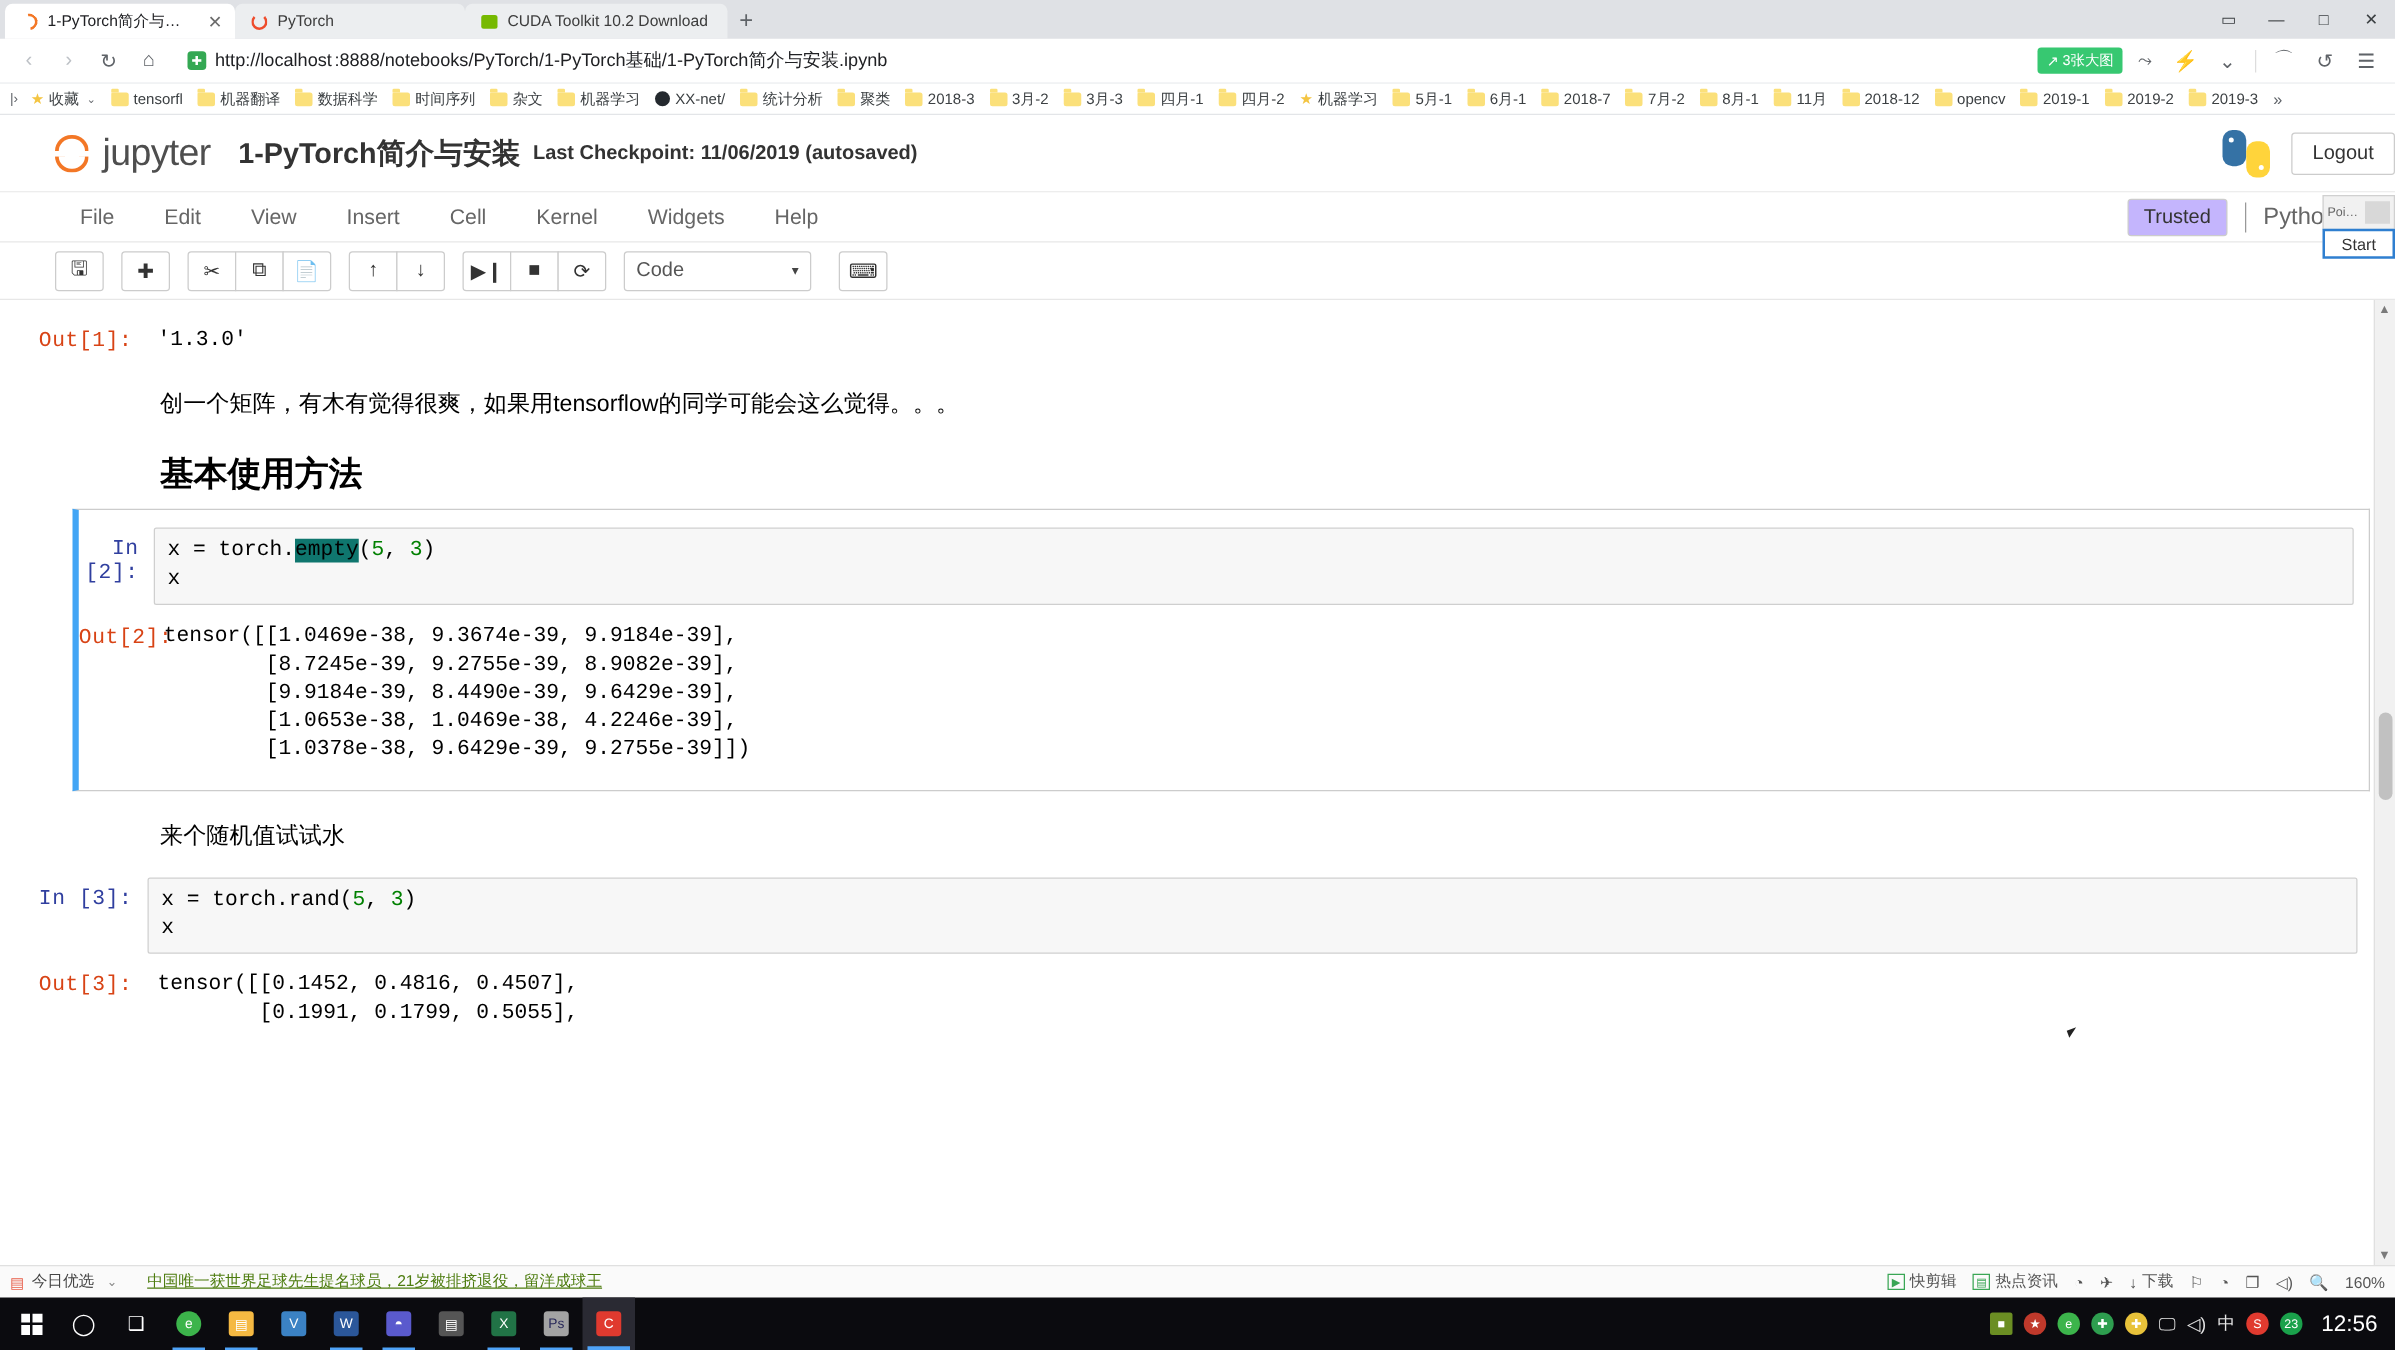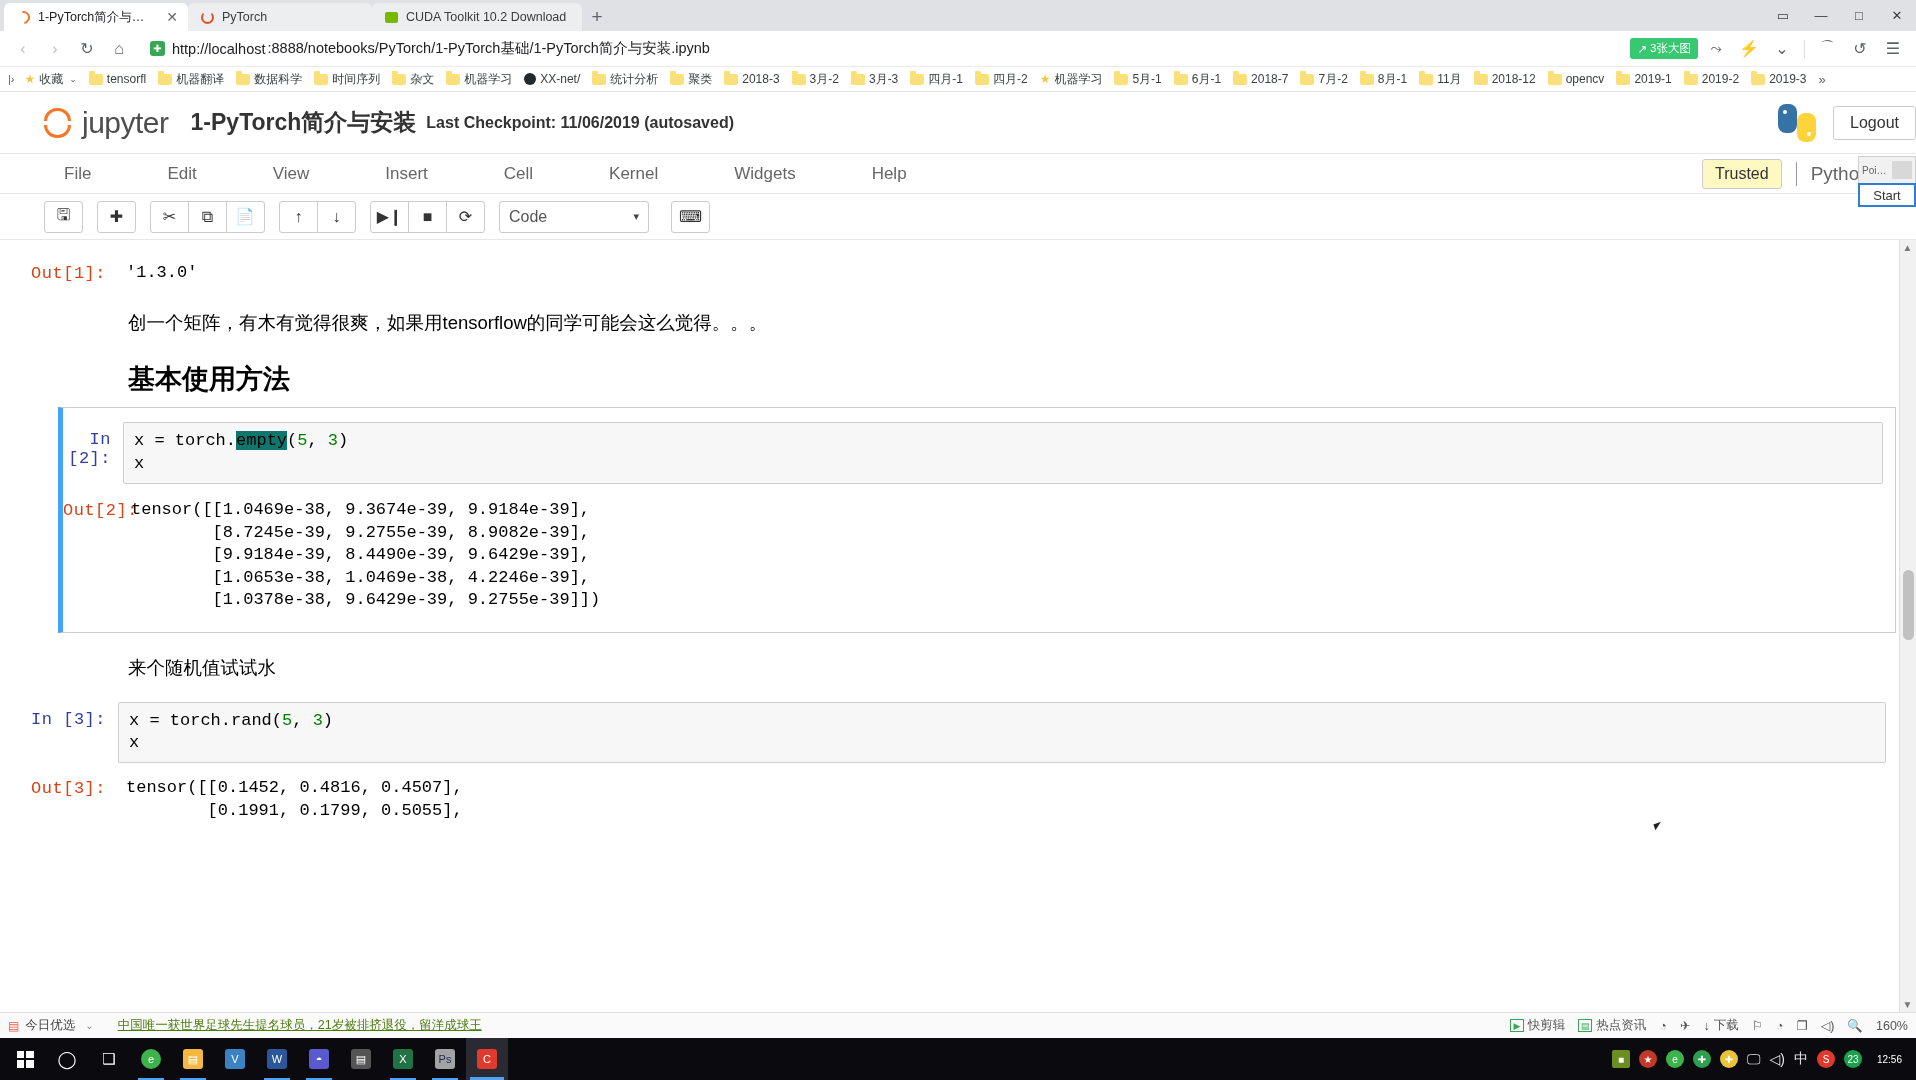--- a/index.html
+++ b/index.html
@@ -89,25 +89,25 @@
   .py-logo { width:40px;height:40px; position:relative; }
   .py-logo .p1,.py-logo .p2{position:absolute;width:19px;height:29px;border-radius:8px;}
   .py-logo .p1{background:#3572A5;left:1px;top:1px;}
   .py-logo .p2{background:#FFD43B;right:1px;bottom:1px;}
   .py-logo .d1{position:absolute;width:4px;height:4px;background:#fff;border-radius:50%;left:6px;top:7px;z-index:2;}
   .py-logo .d2{position:absolute;width:4px;height:4px;background:#fff;border-radius:50%;right:6px;bottom:7px;z-index:2;}
   .logout-btn { border:1px solid #ccc; background:#fff; padding:7px 16px; font-size:16px; color:#333; border-radius:3px;}
 
   .jp-menubar {
     height: 40px; border-bottom:1px solid #e7e7e7; display:flex; align-items:center;
-    padding-left: 44px; background:#fff; flex:0 0 40px; position:relative;gap:36px;
+    padding-left: 44px; background:#fff; flex:0 0 40px; position:relative;
   }
   .jp-menu-item { font-size:17px; color:#666; padding: 0 20px; }
   .jp-menu-right { margin-left:auto; display:flex; align-items:center; gap:14px; padding-right:10px; }
-  .trusted { border:1px solid #ccc; border-radius:3px; padding:5px 12px; font-size:16px; color:#333; background:#fef9c3;}
+  .trusted { border:1px solid #ccc; border-radius:3px; padding:5px 12px; font-size:16px; color:#333; background:#c4b5fd;}
   .kernel-sep { width:1px;height:24px;background:#999;}
   .kernel-name { font-size:19px; color:#666; }
 
   .poi-popup {
     position:absolute; right: 0px; top: 2px; width: 58px; height: 28px;
     background:#f1f1f1; border:1px solid #d0d0d0; font-size:10px; color:#666;
     display:flex; align-items:center; padding-left:3px;
   }
   .poi-popup .swatch{position:absolute;right:3px;top:4px;width:20px;height:18px;background:#d8d8d8;}
   .start-btn {
@@ -200,21 +200,21 @@
   }
   .tk { width: 42px; height:42px; display:flex;align-items:center;justify-content:center; position:relative; }
   .tk.active { background:#2a2a33; }
   .tk.active:after { content:""; position:absolute; bottom:0; left:4px; right:4px; height:3px; background:#4fa3f7;}
   .tk.open:after { content:""; position:absolute; bottom:0; left:8px; right:8px; height:2px; background:#4fa3f7;}
   .win-logo { width:17px;height:17px; display:grid; grid-template-columns:1fr 1fr; grid-template-rows:1fr 1fr; gap:2px;}
   .win-logo i{background:#fff; display:block;}
   .ico { width:20px;height:20px;border-radius:3px; display:flex;align-items:center;justify-content:center;font-size:11px;color:#fff;}
   .tray { margin-left:auto; display:flex; align-items:center; gap:9px; padding-right: 10px; color:#e6e6e6; font-size:12px;}
   .tray-ico{width:18px;height:18px;border-radius:50%;display:flex;align-items:center;justify-content:center;font-size:10px;color:#fff;}
-  .clock { font-size:10px; color:#fff; padding-left:6px; }
+  .clock { font-size:18px; color:#fff; padding-left:6px; }
 </style>
 </head>
 <body>
 
 <div class="browser">
 
   <div class="tabstrip">
     <div class="tab active" style="width:184px;">
       <span class="tab-favicon">
           <span class="jupyter-fav"></span>

